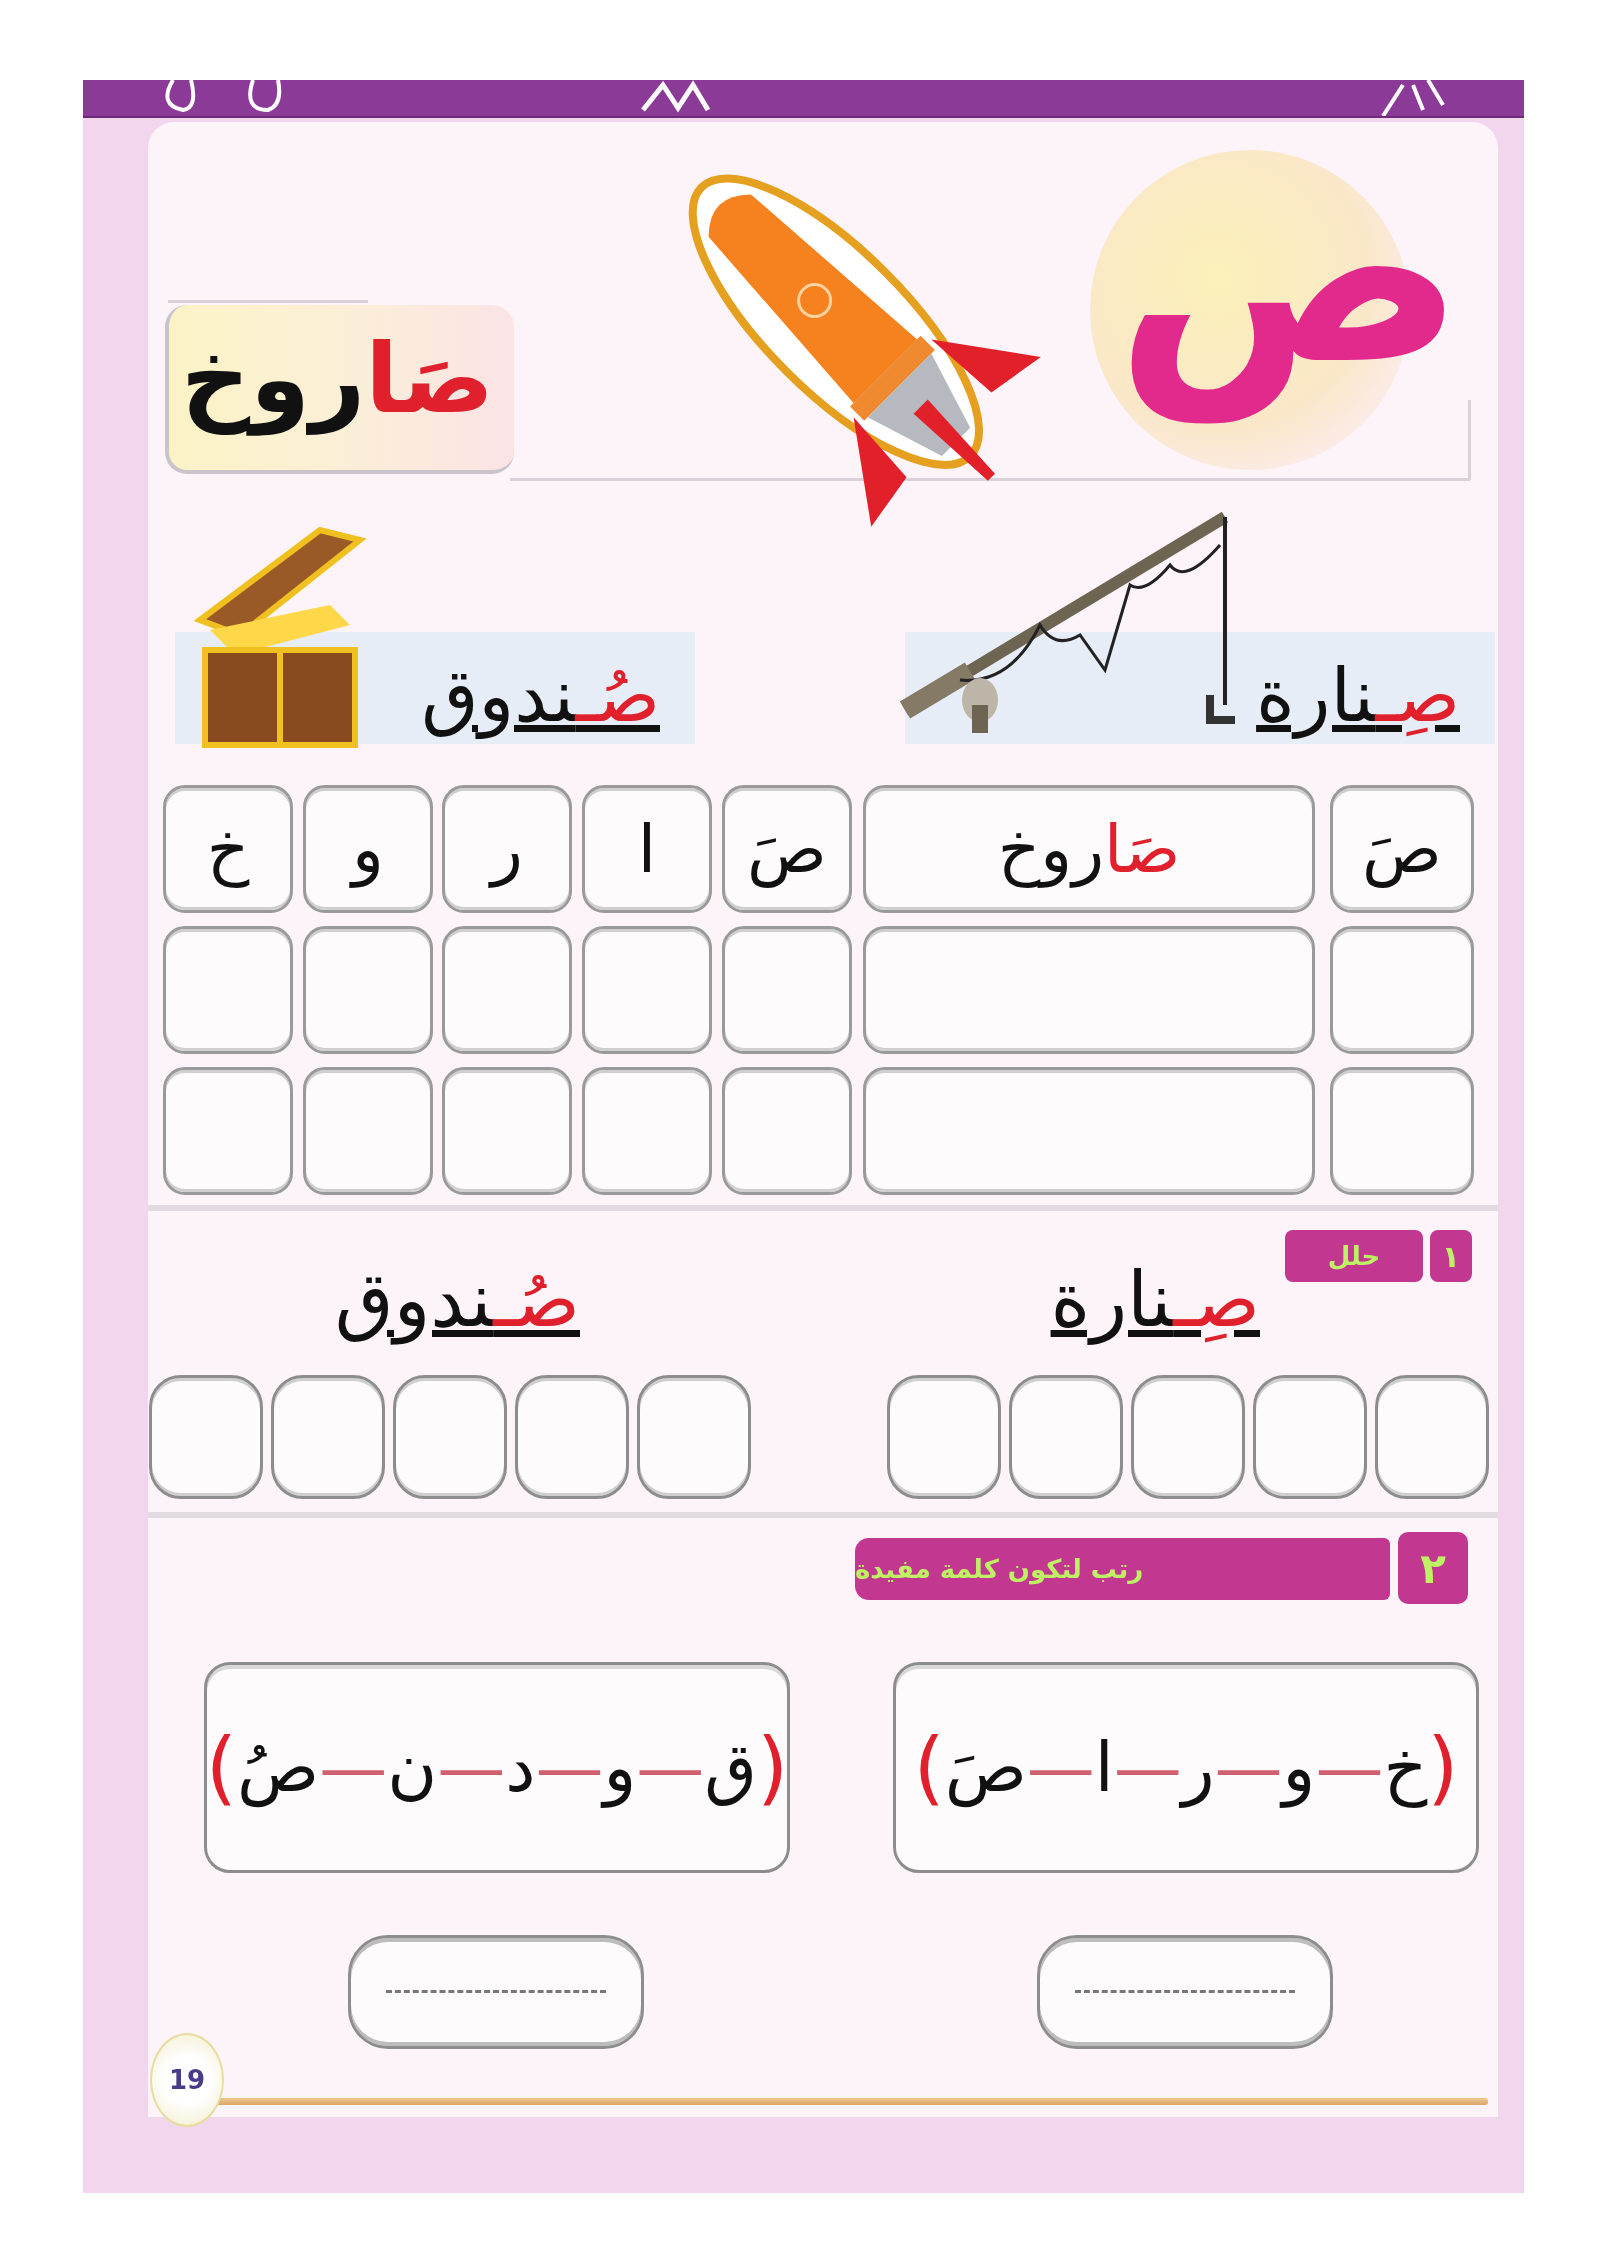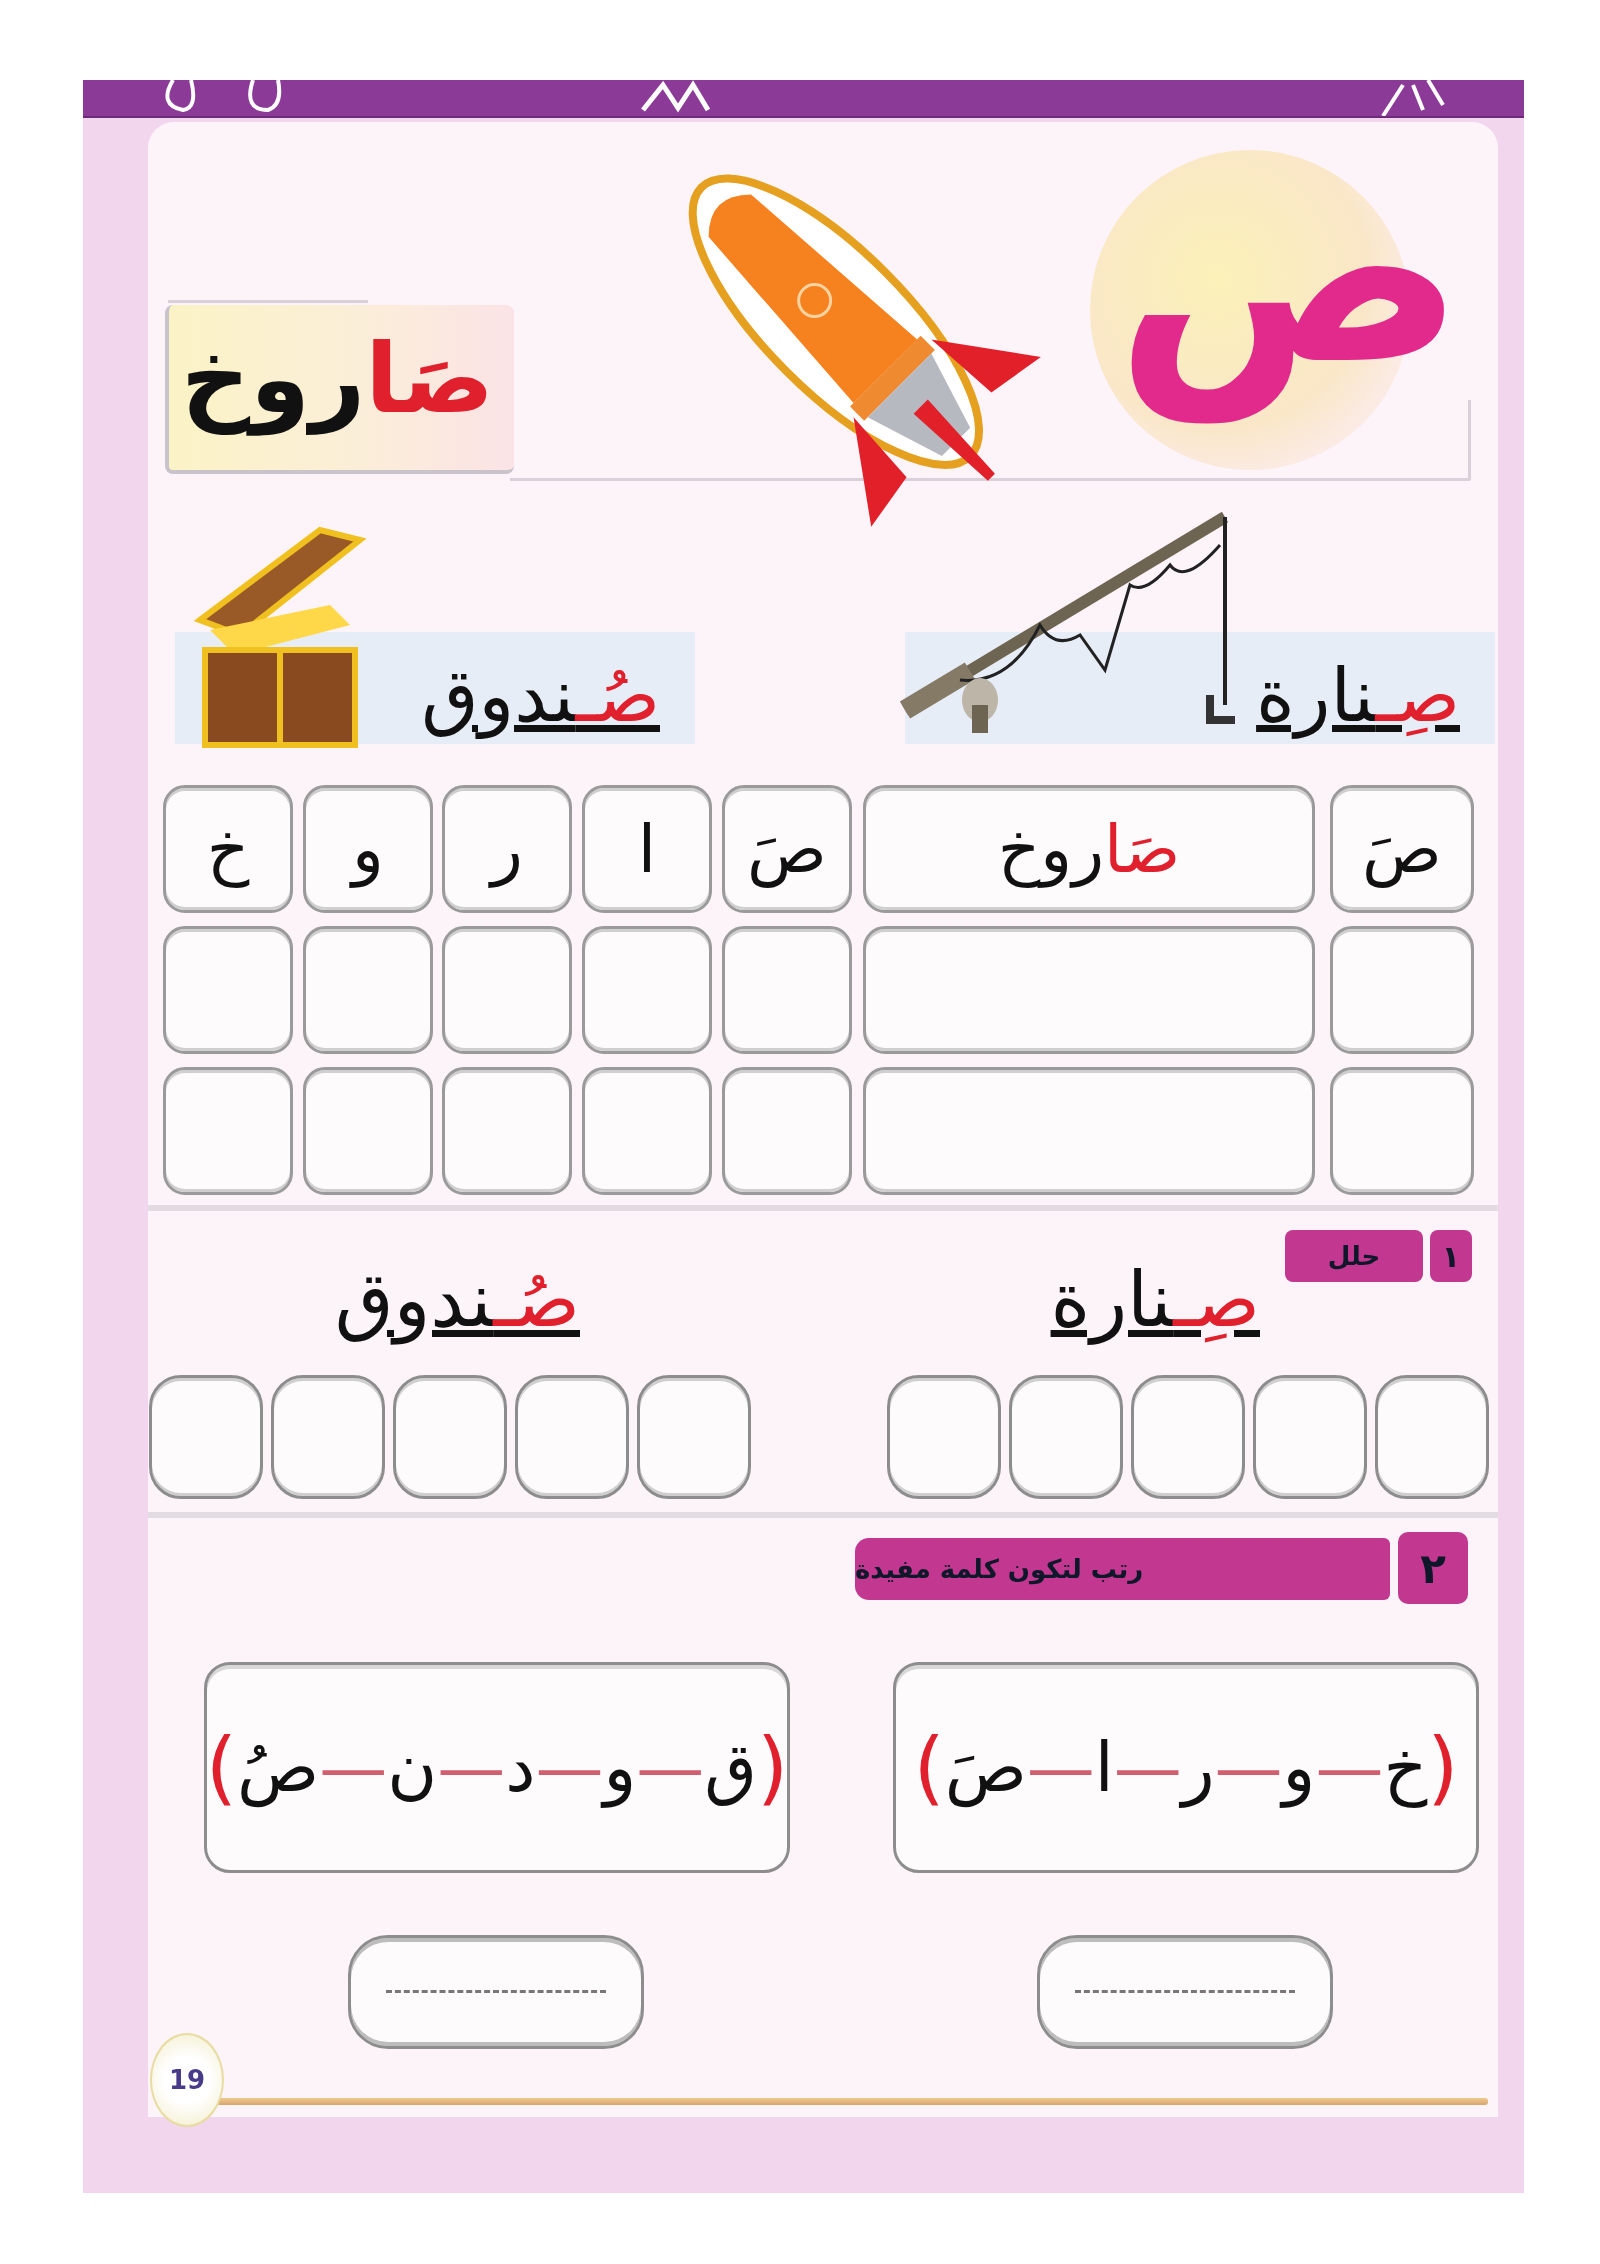--- a/index.html
+++ b/index.html
@@ -9,40 +9,40 @@
   .topbar { position:absolute; left:83px; top:80px; width:1441px; height:36px; background:#8b3a97; border-bottom:2px solid #6e2a7a; }
   .topbar svg { position:absolute; top:0; left:0; }
   .sheet { position:absolute; left:148px; top:122px; width:1350px; height:1995px; background:#fdf4f9;
            border-radius:26px 26px 0 0; }
   .abs { position:absolute; }
   .ar { direction:rtl; font-family:"DejaVu Sans", sans-serif; color:#111; }
   .red { color:#e0202c; }
   .hl-line { position:absolute; height:3px; background:#d9d0da; }
 
   
-  .word-badge { position:absolute; left:165px; top:305px; width:345px; height:165px; border-radius:8px;
+  .word-badge { position:absolute; left:165px; top:305px; width:345px; height:165px; border-radius:22px;
       background:linear-gradient(90deg,#fbf3c6 0%,#fbeed8 55%,#fbe3e6 100%);
       border-left:4px solid #c9c3cc; border-bottom:4px solid #c9c3cc; }
   .word-badge span { position:absolute; right:20px; top:18px; font-size:96px; font-weight:bold; }
 
   .big-letter-bg { position:absolute; left:1090px; top:150px; width:320px; height:320px; border-radius:50%;
       background:radial-gradient(circle at 40% 40%, #fbf1b8 0%, #fae7c8 55%, #fbecec 80%, rgba(253,244,249,0) 100%); }
   .big-letter { position:absolute; left:1080px; top:120px; width:420px; height:300px; font-size:260px; line-height:300px;
       color:#e22a8c; text-align:center; font-weight:bold; }
 
   .band { position:absolute; height:112px; background:#e7edf6; }
   .picword { position:absolute; font-size:74px; line-height:100px;text-decoration:underline; }
 
   
   .cell { position:absolute; border:3px solid #9a9a9a; border-radius:22px; background:#fefbfd;
           box-shadow:inset 0 3px 0 #cfcfcf, inset 0 -3px 0 #cfcfcf;
           display:flex; align-items:center; justify-content:center; font-size:66px; color:#111; direction:rtl; }
   .divider { position:absolute; left:148px; width:1350px; height:6px; background:#e2dbe2; }
 
-  .tag { position:absolute; background:#c2378f; color:#0f172a; border-radius:8px; font-weight:bold;
+  .tag { position:absolute; background:#c2378f; color:#bef264; border-radius:8px; font-weight:bold;
          display:flex; align-items:center; justify-content:center; direction:rtl; }
 
   .slot { position:absolute; width:108px; height:118px; border:3px solid #8d8d8d; border-radius:32px; background:#fefbfd;
           box-shadow:inset 0 3px 0 #cfcfcf, inset 0 -3px 0 #cfcfcf; }
 
   .jumble { position:absolute; height:205px; border:3px solid #8d8d8d; border-radius:26px; background:#fefbfd;
             box-shadow:inset 0 4px 0 #d8d8d8; display:flex; align-items:center; justify-content:center;
             font-size:68px; direction:rtl; color:#111; }
   .jumble .paren { color:#e0202c; font-size:80px; }
   .jumble .dash { color:#d06070; }

